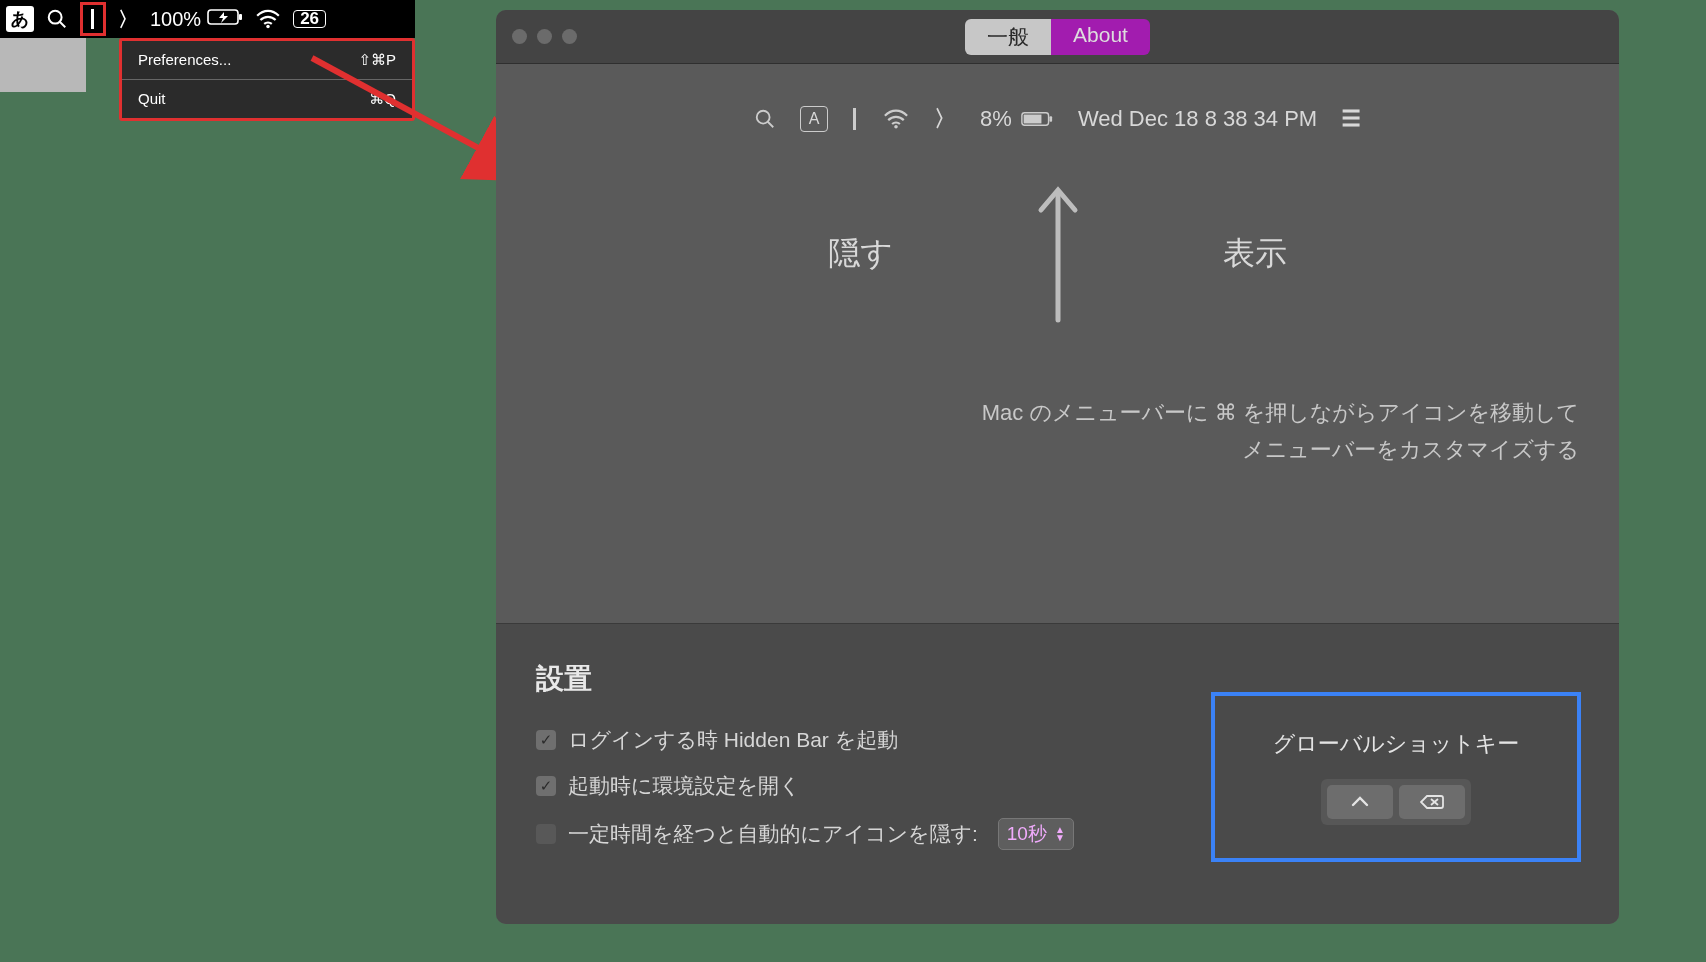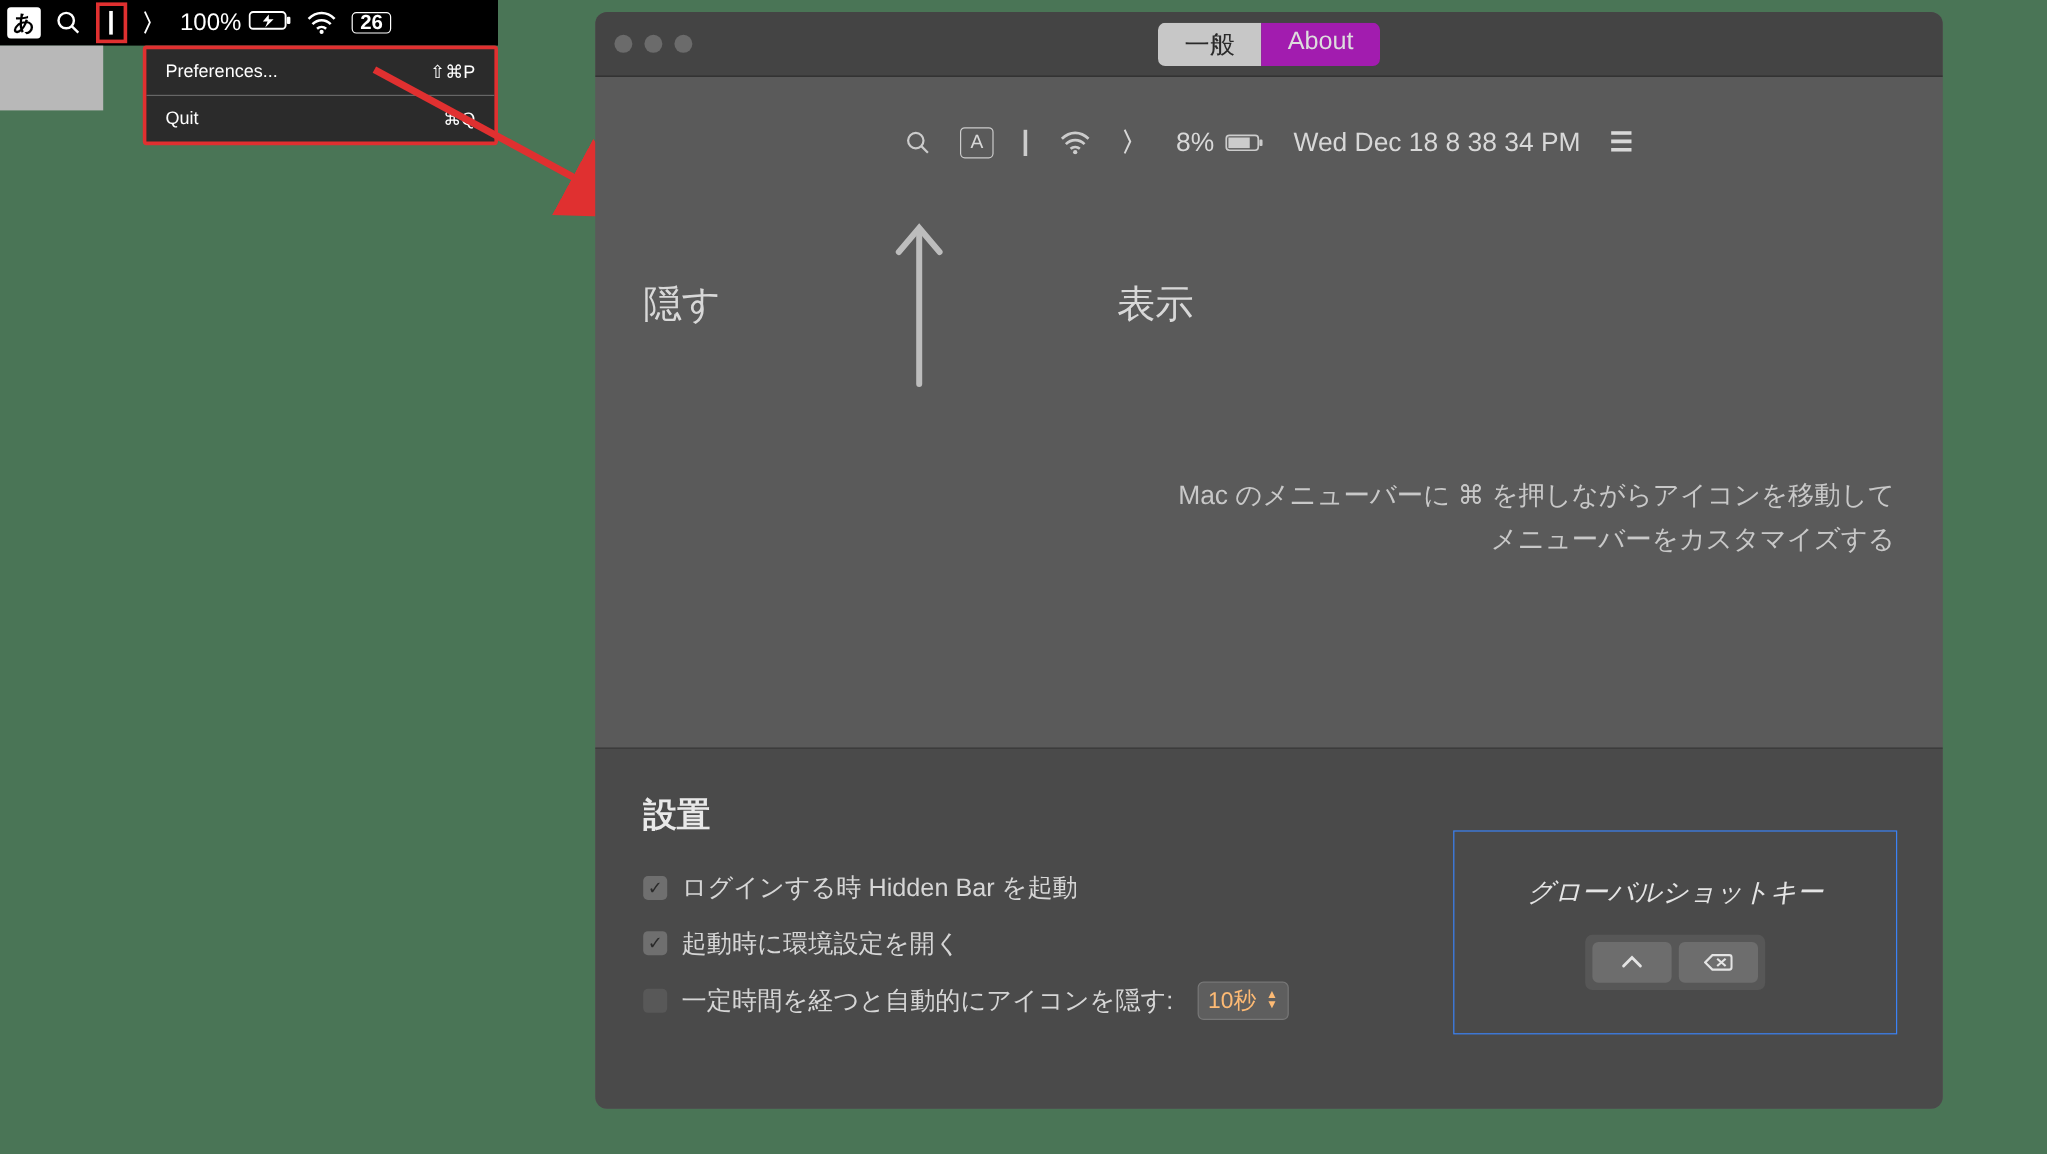--- a/index.html
+++ b/index.html
@@ -154,20 +154,21 @@
     display:flex; align-items:center; justify-content:center;
     font-size: 16px;
   }
   .preview-bar .pct { display:flex; align-items:center; gap:8px; }
   .preview-bar .menu-icon { font-size:22px; font-weight:700; }
   .preview-bar svg { display:block; }
 
   .labels-row {
     display:flex;
     align-items:flex-start;
+    justify-content:center;
     gap: 140px;
     margin-top: 40px;
     color: #d8d8d8;
     font-size: 32px;
   }
   .labels-row .updown {
     display:flex; align-items:center; justify-content:center;
   }
 
   .instruct {
@@ -208,33 +209,33 @@
   }
   .cbx.off { background:#585858; }
   .select {
     display:inline-flex; align-items:center;
     background:#5e5e5e;
     border:1px solid #777;
     border-radius:5px;
     padding: 2px 8px;
     gap: 8px;
     font-size: 19px;
-    color:#fdba74;
+    color:#f0abfc;
     margin-left: 8px;
   }
   .select .stepper { display:flex; flex-direction:column; line-height:8px; font-size:10px; }
 
   .shortcut-panel {
     position: absolute;
     right: 38px;
     top: 68px;
     width: 370px;
     height: 170px;
-    border: 1px solid #3b82f6;
-    display:flex; flex-direction:column; align-items:center; justify-content:center;font-style:italic;
+    border: 4px solid #3b82f6;
+    display:flex; flex-direction:column; align-items:center; justify-content:center;
   }
   .shortcut-panel .sp-title {
     font-size: 22px;
     color:#e4e4e4;
     margin-bottom: 20px;
   }
   .sc-btns {
     display:flex; gap: 6px;
     background:#575757;
     padding: 6px;

